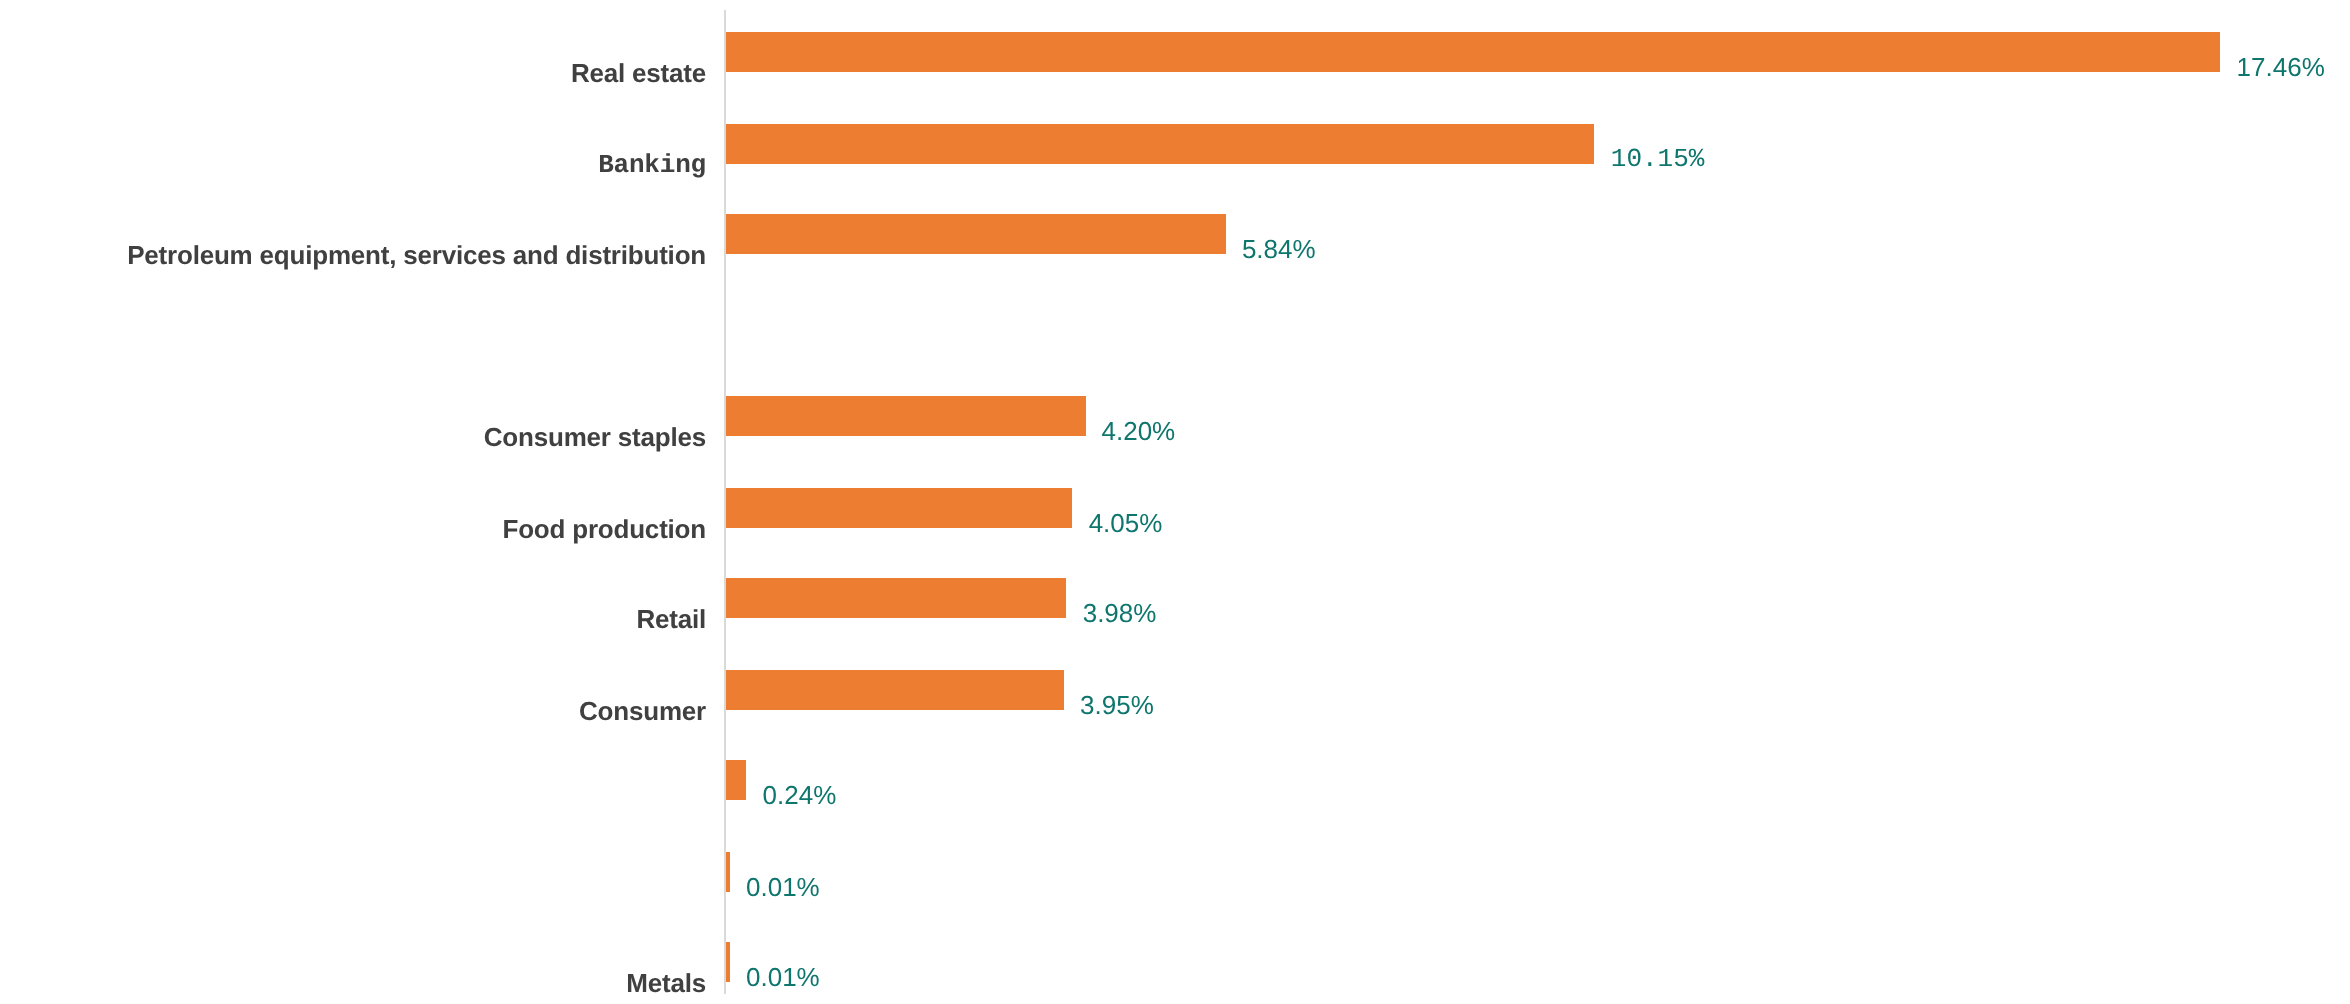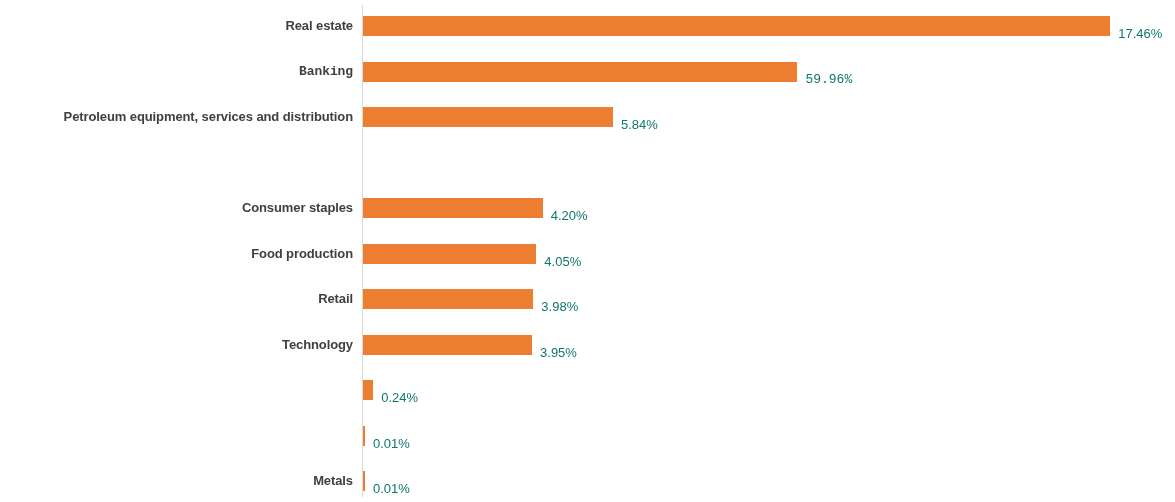--- a/index.html
+++ b/index.html
@@ -43,21 +43,21 @@
     position: absolute;
     left: 0;
     width: 1175px;
     height: 20px;
     display: block;
   }
 
   .cat-label {
     position: absolute;
     left: 0;
-    top: 0;
+    top: 11px;
     width: 353px;
     height: 20px;
     line-height: 20px;
     text-align: right;
     font-size: 13px;
     font-weight: bold;
     color: #404040;
     white-space: nowrap;
     letter-spacing: -0.1px;
   }
@@ -88,21 +88,21 @@
   <div class="axis-line"></div>
   <div class="rows">
       <div class="row" style="top: 16px;">
         <div class="cat-label">Real estate</div>
         <div class="bar" style="width: 747.288px; background: rgb(237, 125, 49);"></div>
         <div class="val-label" style="left: 1118.29px;">17.46%</div>
       </div>
       <div class="row" style="top: 61.5px; font-family: Liberation Mono, monospace;">
         <div class="cat-label">Banking</div>
         <div class="bar" style="width: 434.42px; background: rgb(237, 125, 49);"></div>
-        <div class="val-label" style="left: 805.42px;">59.96%</div>
+        <div class="val-label" style="left: 805.42px;">10.15%</div>
       </div>
       <div class="row" style="top: 107px;">
         <div class="cat-label">Petroleum equipment, services and distribution</div>
         <div class="bar" style="width: 249.952px; background: rgb(237, 125, 49);"></div>
         <div class="val-label" style="left: 620.952px;">5.84%</div>
       </div>
       <div class="row" style="top: 198px;">
         <div class="cat-label">Consumer staples</div>
         <div class="bar" style="width: 179.76px; background: rgb(237, 125, 49);"></div>
         <div class="val-label" style="left: 550.76px;">4.20%</div>
@@ -111,21 +111,21 @@
         <div class="cat-label">Food production</div>
         <div class="bar" style="width: 173.34px; background: rgb(237, 125, 49);"></div>
         <div class="val-label" style="left: 544.34px;">4.05%</div>
       </div>
       <div class="row" style="top: 289px;">
         <div class="cat-label">Retail</div>
         <div class="bar" style="width: 170.344px; background: rgb(237, 125, 49);"></div>
         <div class="val-label" style="left: 541.344px;">3.98%</div>
       </div>
       <div class="row" style="top: 334.5px;">
-        <div class="cat-label">Technology</div>
+        <div class="cat-label">Consumer</div>
         <div class="bar" style="width: 169.06px; background: rgb(237, 125, 49);"></div>
         <div class="val-label" style="left: 540.06px;">3.95%</div>
       </div>
       <div class="row" style="top: 380px;">
         <div class="bar" style="width: 10.272px; background: rgb(237, 125, 49);"></div>
         <div class="val-label" style="left: 381.272px;">0.24%</div>
       </div>
       <div class="row" style="top: 425.5px;">
         <div class="bar" style="width: 2px; background: rgb(237, 125, 49);"></div>
         <div class="val-label" style="left: 373px;">0.01%</div>

